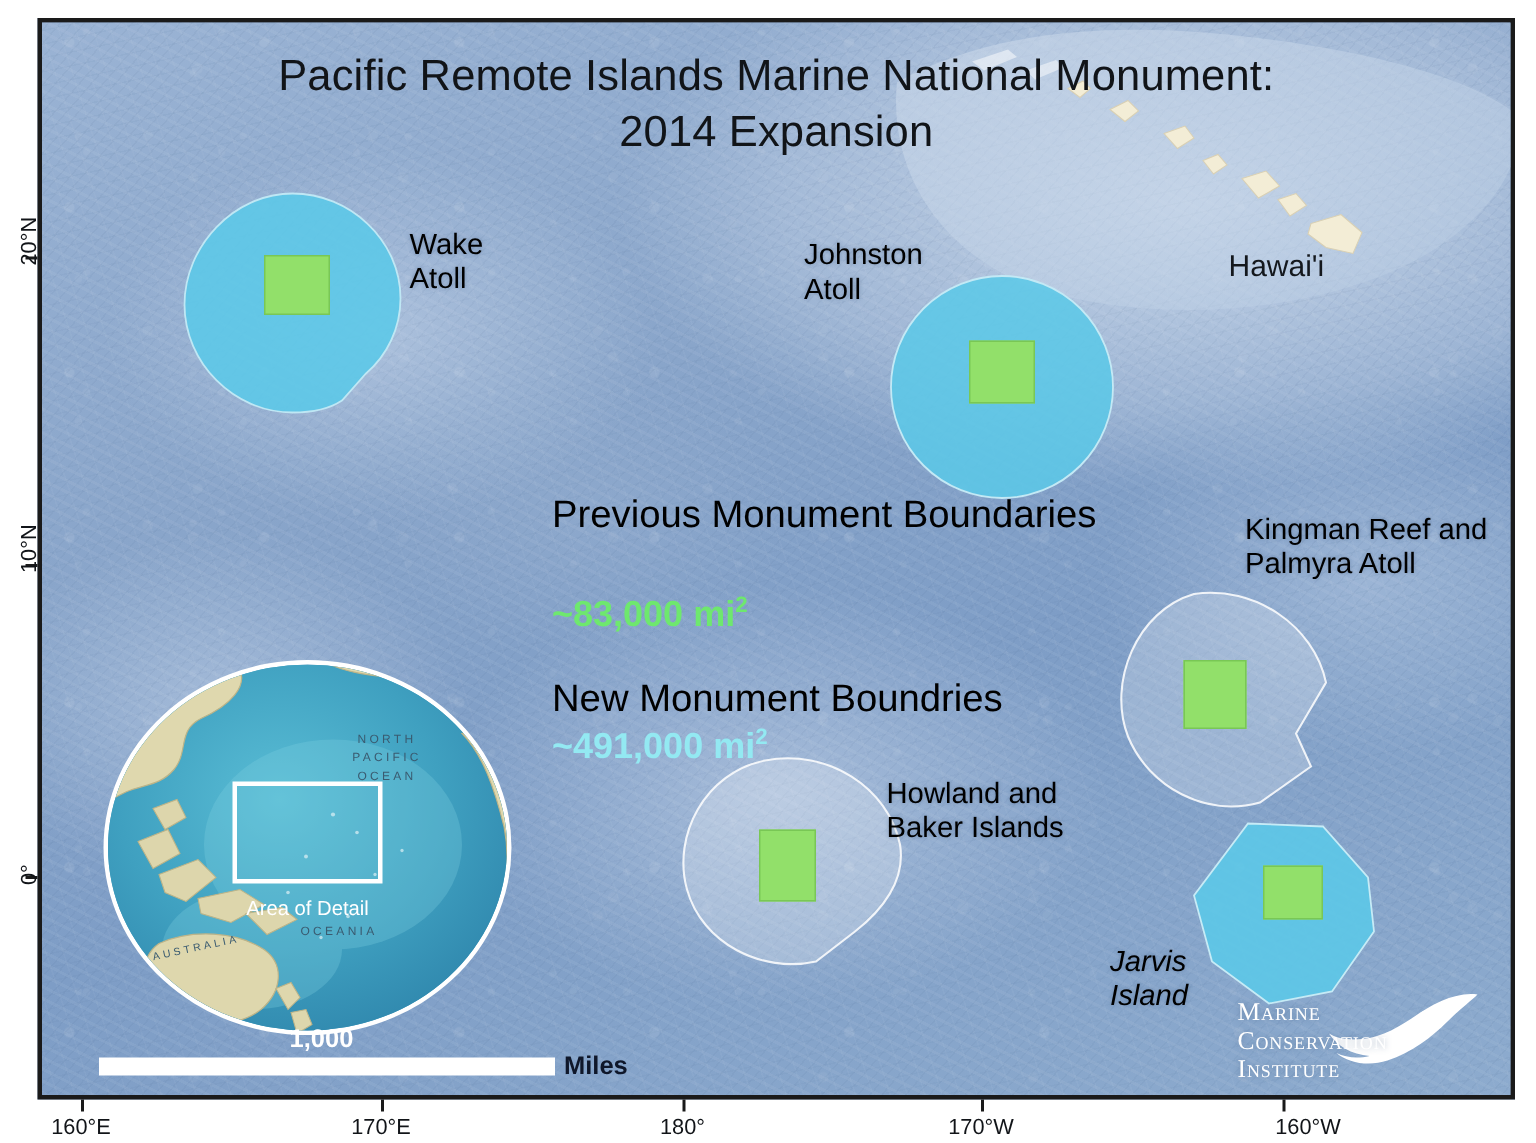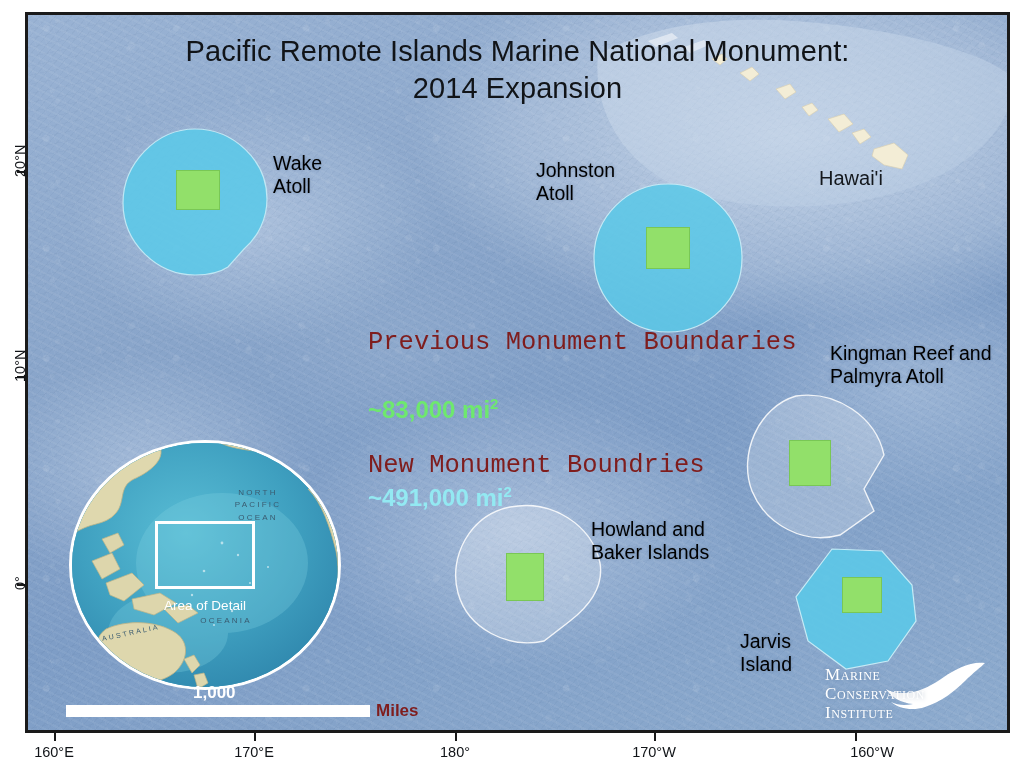--- a/index.html
+++ b/index.html
@@ -119,25 +119,24 @@
 
   
   .legend {
     position: absolute;
     left: 340px;
     top: 313px;
     width: 470px;
   }
   .legend-group { margin-bottom: 26px; }
   .legend-title {
-    color: #7f1d1d;
+    color: #000000;
     font-size: 25.5px;
     line-height: 1.2;
     white-space: nowrap;
-    font-family: Liberation Mono, monospace;
   }
   .legend-value {
     font-size: 24px;
     line-height: 1.25;
     font-weight: bold;
     margin-top: 2px;
     white-space: nowrap;
   }
   .legend-value sup { font-size: 0.62em; vertical-align: super; }
   .legend-prev .legend-value { color: #6ee86e; margin-top: 36px; }
@@ -213,21 +212,21 @@
     left: 0;
     top: 0;
     width: 304px;
     height: 12px;
     background: #ffffff;
   }
   .scalebar-unit {
     position: absolute;
     left: 310px;
     top: -4px;
-    color: #7f1d1d;
+    color: #0f172a;
     font-size: 17px;
     font-weight: bold;
   }
 
   
   .logo {
     position: absolute;
     right: 14px;
     bottom: 8px;
     width: 168px;
@@ -324,21 +323,21 @@
       <path d="M58,4 C100,-4 140,22 148,60 C152,84 136,104 118,118 L92,138 C56,146 16,126 6,90 C-4,54 18,12 58,4 Z" fill="#ffffff" fill-opacity="0.23" stroke="#ffffff" stroke-width="1.4" stroke-opacity="0.85"></path>
     </svg>
     <div class="green-sq" style="left:478px; top:538px; width:38px; height:48px;"></div>
     <div class="place-label" style="left:563px; top:503px;">Howland and
 Baker Islands</div>
 
     <svg class="mon" style="left:762px; top:530px;" width="130" height="130" viewBox="0 0 130 130">
       <path d="M42,4 L92,6 L122,40 L126,76 L98,116 L56,124 L18,96 L6,52 Z" fill="#5bc8e8" fill-opacity="0.88" stroke="#c6ebf6" stroke-width="1.2"></path>
     </svg>
     <div class="green-sq" style="left:814px; top:562px; width:40px; height:36px;"></div>
-    <div class="place-label" style="left:712px; top:615px;">Jarvis
+    <div class="place-label" style="left:712px; top:615px;font-style:italic;">Jarvis
 Island</div>
 
     <div class="map-title" style="white-space: pre-line;">Pacific Remote Islands Marine National Monument:
 2014 Expansion</div>
 
     <div class="legend">
       <div class="legend-group legend-prev">
         <div class="legend-title">Previous Monument Boundaries</div>
         <div class="legend-value">
           <span>~83,000 mi</span><sup>2</sup>

